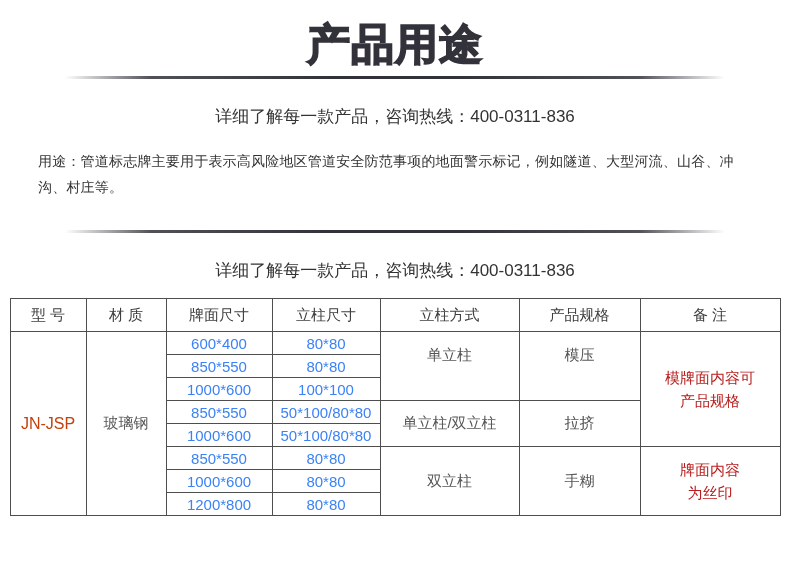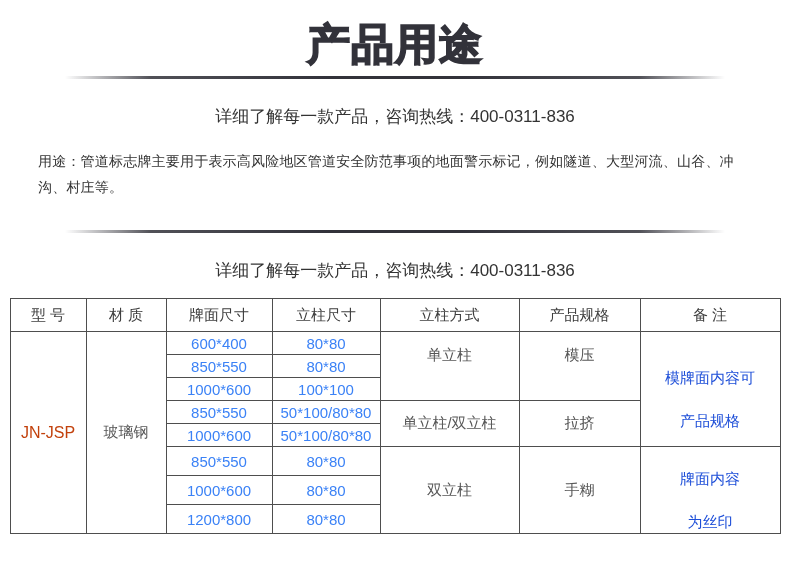--- a/index.html
+++ b/index.html
@@ -76,21 +76,21 @@
     color: #3d3d3d;
   }
   .spec td {
     height: 22px;
     font-size: 15px;
     color: #3b82f6;
   }
   .spec td.cn { color: #565656; }
   .spec td.model { font-size: 16px; color: #c2410c; }
   .spec td.high { padding-bottom: 22px; margin-top: 40px; }   
-  .remark-line { display: block; line-height: 23px; color: #1d4ed8; white-space: nowrap; margin-top: 20px; }
+  .remark-line { display: block; line-height: 23px; color: #b91c1c; white-space: nowrap; }
 </style>
 </head>
 <body>
 
 <div class="page">
 
   <div class="sec1">
     <h1 class="sec-title">产品用途</h1>
     <div class="fade-line"></div>
     <div class="subtitle">详细了解每一款产品，咨询热线：400-0311-836</div>

